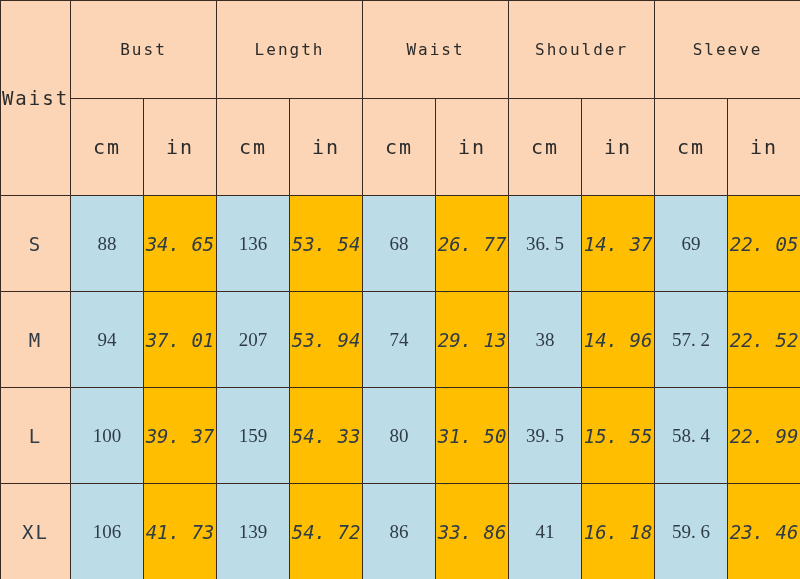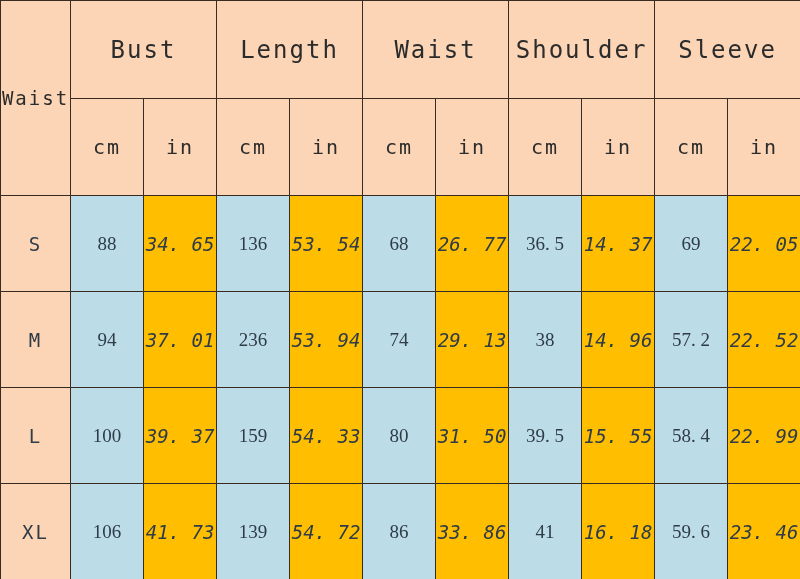--- a/index.html
+++ b/index.html
@@ -36,21 +36,21 @@
     background: #fbd5b5;
     color: #2b2b2b;
   }
 
   .hdr-size {
     font-size: 19px;
     letter-spacing: 2px;
   }
 
   .hdr-group {
-    font-size: 24px;
+    font-size: 16px;
     letter-spacing: 2px;
     height: 97px;
   }
 
   .hdr-unit {
     font-size: 20px;
     letter-spacing: 2px;
     height: 96px;
   }
 
@@ -136,21 +136,21 @@
       <td class="cell-in">26. 77</td>
       <td class="cell-cm">36. 5</td>
       <td class="cell-in">14. 37</td>
       <td class="cell-cm">69</td>
       <td class="cell-in">22. 05</td>
     </tr>
     <tr>
       <td class="row-size">M</td>
       <td class="cell-cm">94</td>
       <td class="cell-in">37. 01</td>
-      <td class="cell-cm">236</td>
+      <td class="cell-cm">207</td>
       <td class="cell-in">53. 94</td>
       <td class="cell-cm">74</td>
       <td class="cell-in">29. 13</td>
       <td class="cell-cm">38</td>
       <td class="cell-in">14. 96</td>
       <td class="cell-cm">57. 2</td>
       <td class="cell-in">22. 52</td>
     </tr>
     <tr>
       <td class="row-size">L</td>

